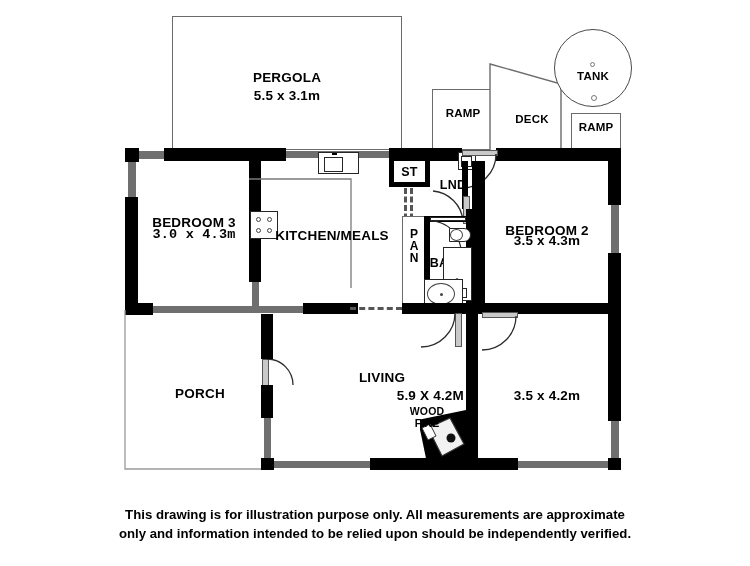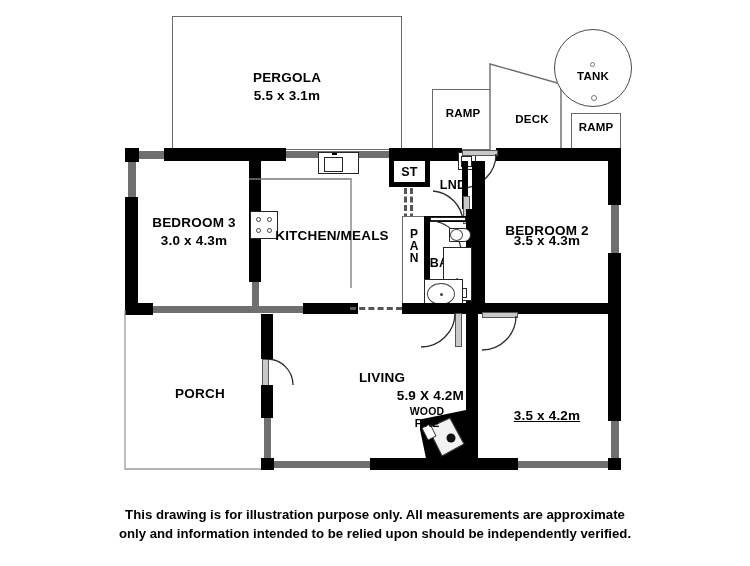--- a/index.html
+++ b/index.html
@@ -179,33 +179,33 @@
   <div class="wall" style="left:466px;top:314px;width:12px;height:144px;"></div>
 
   <svg width="62" height="60" style="position:absolute;left:420px;top:410px;">
     <polygon points="48,0 58,48 10,58 0,10" fill="#000" stroke="none" transform="translate(-2,0)"></polygon>
     <polygon points="8,18 30,8 44,34 22,46" fill="#f2f2f2" stroke="#333" stroke-width="1.2"></polygon>
     <polygon points="2,18 10,14 16,26 8,30" fill="#fff" stroke="#333" stroke-width="1"></polygon>
     <circle cx="31" cy="28" r="4.5" fill="#111"></circle>
   </svg>
 
   <div class="lbl big" style="left:138px;top:215px;width:112px;">BEDROOM 3</div>
-  <div class="lbl big" style="left:138px;top:233px;width:112px;">3.0 x 4.3m</div>
+  <div class="lbl big" style="left:138px;top:227px;width:112px;font-family:Liberation Mono, monospace;">3.0 x 4.3m</div>
 
   <div class="lbl big" style="left:265px;top:228px;width:134px;">KITCHEN/MEALS</div>
 
   <div class="lbl big" style="left:486px;top:215px;width:122px;margin-top:8px;">BEDROOM 2</div>
   <div class="lbl big" style="left:486px;top:233px;width:122px;">3.5 x 4.3m</div>
 
   <div class="lbl big" style="left:300px;top:370px;width:164px;">LIVING</div>
 
   <div class="lbl big" style="left:138px;top:386px;width:124px;">PORCH</div>
   <div class="lbl big" style="left:300px;top:388px;width:164px;text-align:right;">5.9 X 4.2M</div>
 
-  <div class="lbl big" style="left:486px;top:408px;width:122px;text-decoration:underline;">3.5 x 4.2m</div>
+  <div class="lbl big" style="left:486px;top:388px;width:122px;">3.5 x 4.2m</div>
 
   <div class="lbl tiny" style="left:396px;top:406px;width:62px;line-height:1.12;">WOOD
 FIRE</div>
 
   <div id="footer">
     <div>This drawing is for illustration purpose only. All measurements are approximate</div>
     <div>only and information intended to be relied upon should be independently verified.</div>
   </div>
 
 </div>

